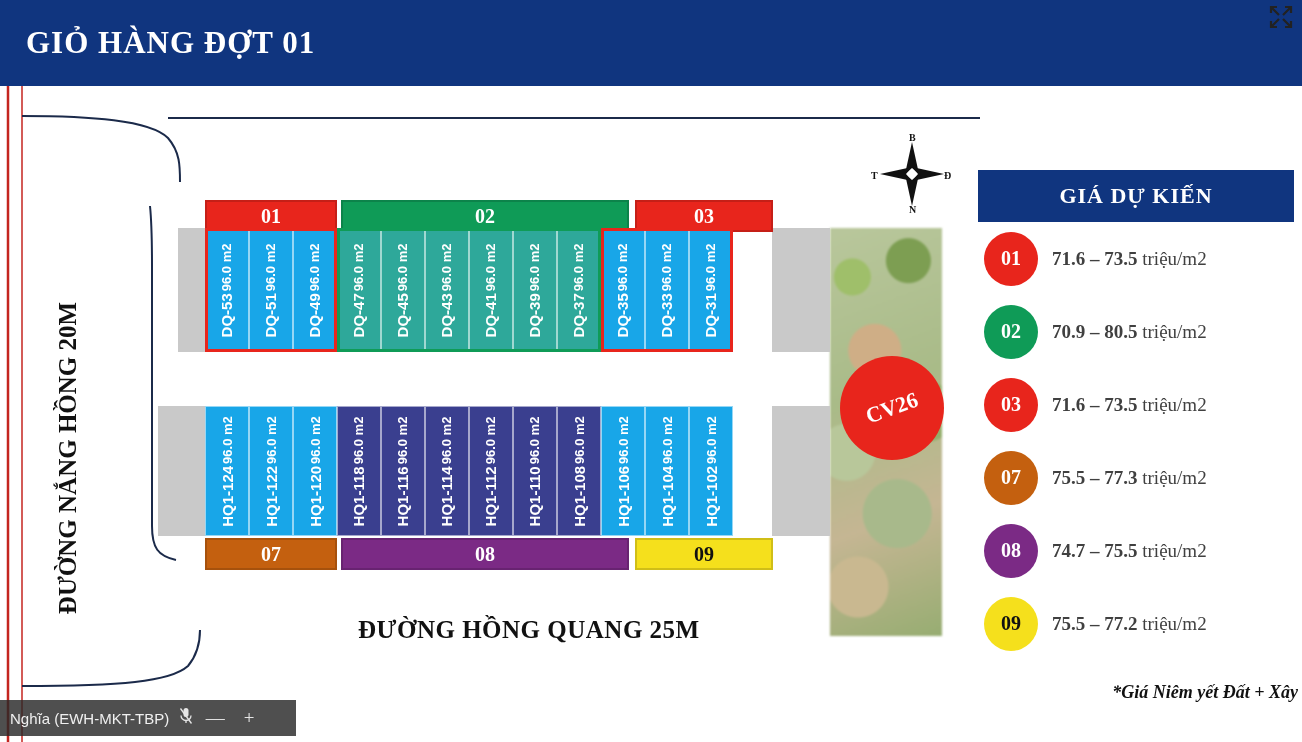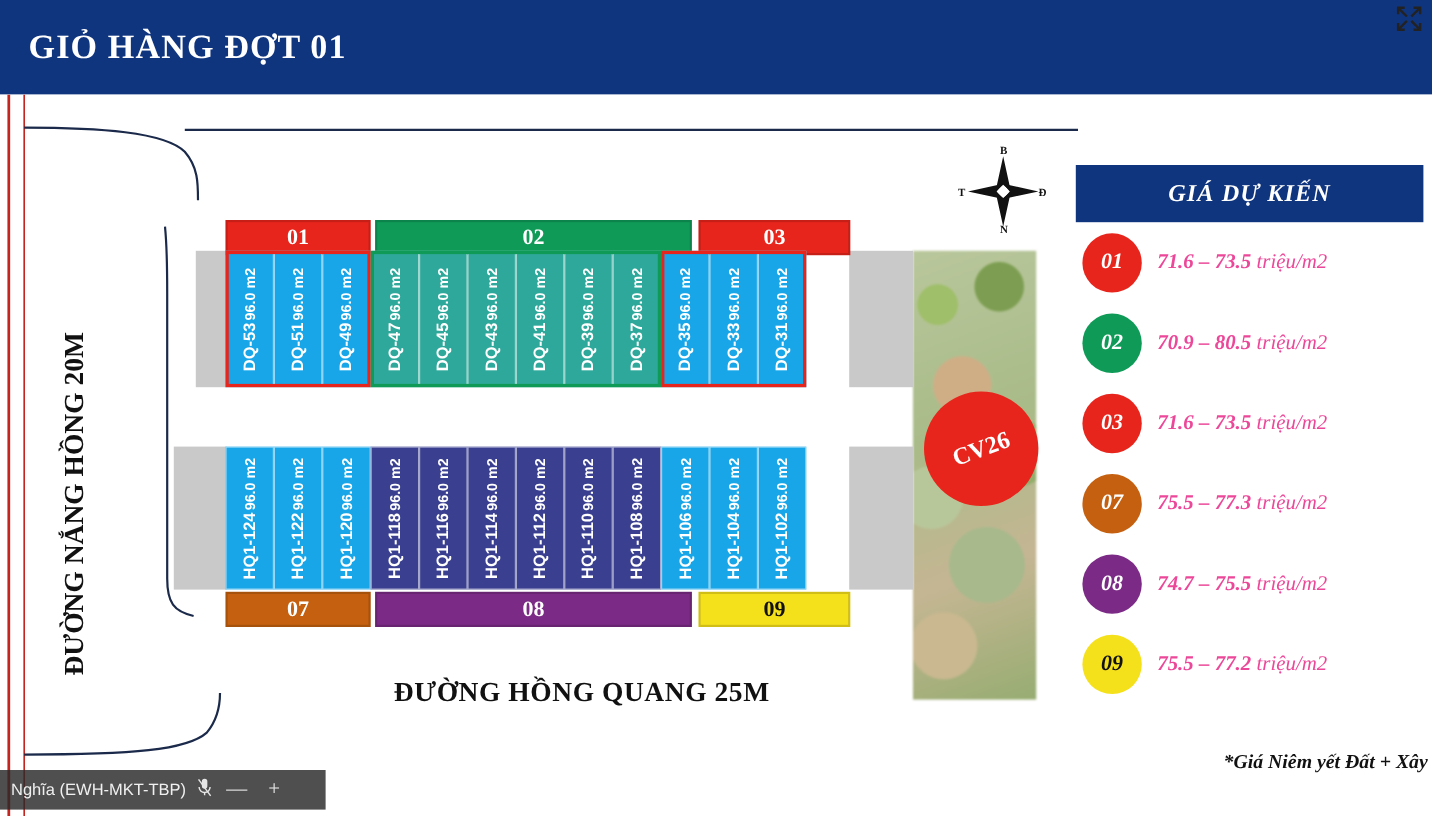--- a/index.html
+++ b/index.html
@@ -103,40 +103,40 @@
     background: #e8251c; border-radius: 50%;
     display: flex; align-items: center; justify-content: center;
   }
   #cv26 span {
     color: #ffffff; font-weight: bold; font-size: 22px;
     transform: rotate(-20deg); font-family: "Liberation Serif", serif;
   }
 
   
   #price-panel {
-    position: absolute; left: 978px; top: 64px; width: 316px; height: 540px; font-style: italic;
+    position: absolute; left: 978px; top: 84px; width: 316px; height: 540px;
   }
   #price-header {
     width: 316px; height: 52px; background: #10357f; color: #ffffff;
     display: flex; align-items: center; justify-content: center;
     font-weight: bold; font-size: 22px; letter-spacing: 1px;
     font-family: "Liberation Serif", serif;
   }
   .price-row {
     display: flex; align-items: center; height: 73px; gap: 14px; padding-left: 6px;
   }
   .price-badge {
     width: 54px; height: 54px; border-radius: 50%;
     display: flex; align-items: center; justify-content: center;
     color: #ffffff; font-weight: bold; font-size: 20px;
     font-family: "Liberation Serif", serif; flex: 0 0 auto;
   }
   .price-badge.dark { color: #111111; }
   .price-text {
-    font-size: 19px; color: #ec4899; font-family: "Liberation Serif", serif;
+    font-size: 19px; color: #404040; font-family: "Liberation Serif", serif;
     white-space: nowrap;
   }
   .price-text b { font-weight: bold; }
   #price-note {
     position: absolute; right: 4px; top: 596px; width: 316px;
     text-align: right; font-style: italic; font-weight: bold;
     font-size: 18px; color: #111111; font-family: "Liberation Serif", serif;
   }
 
   

